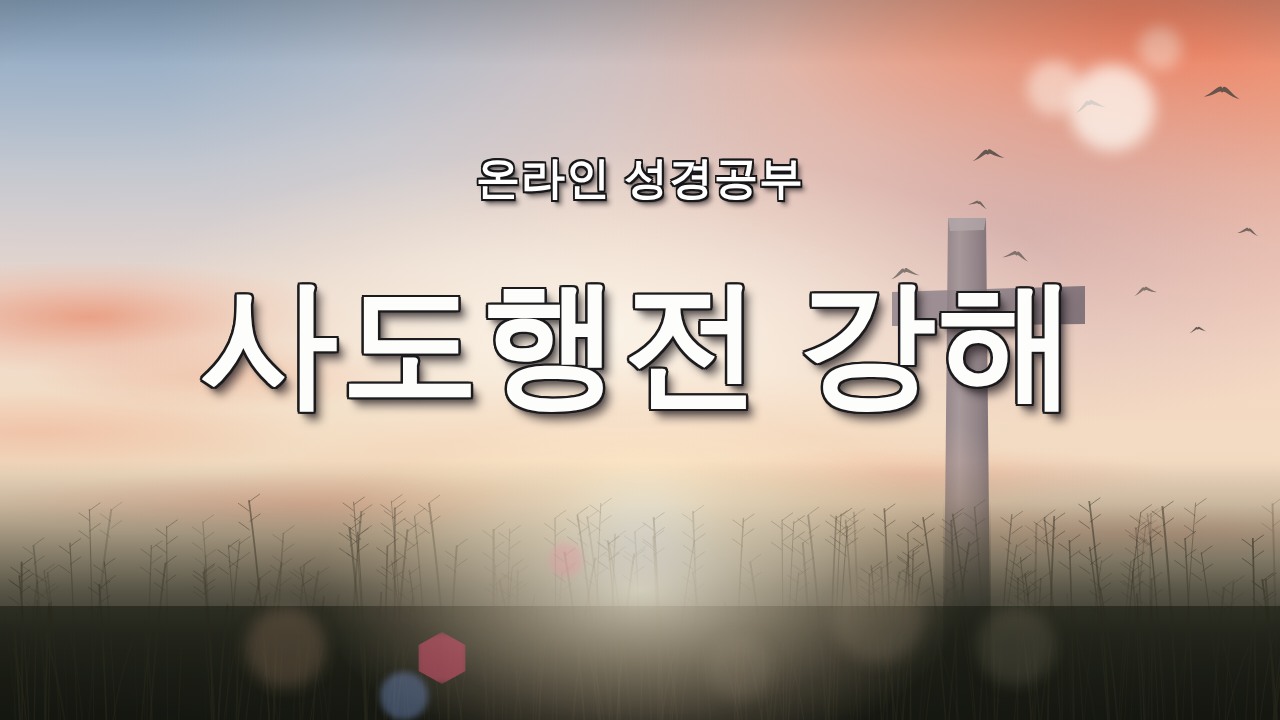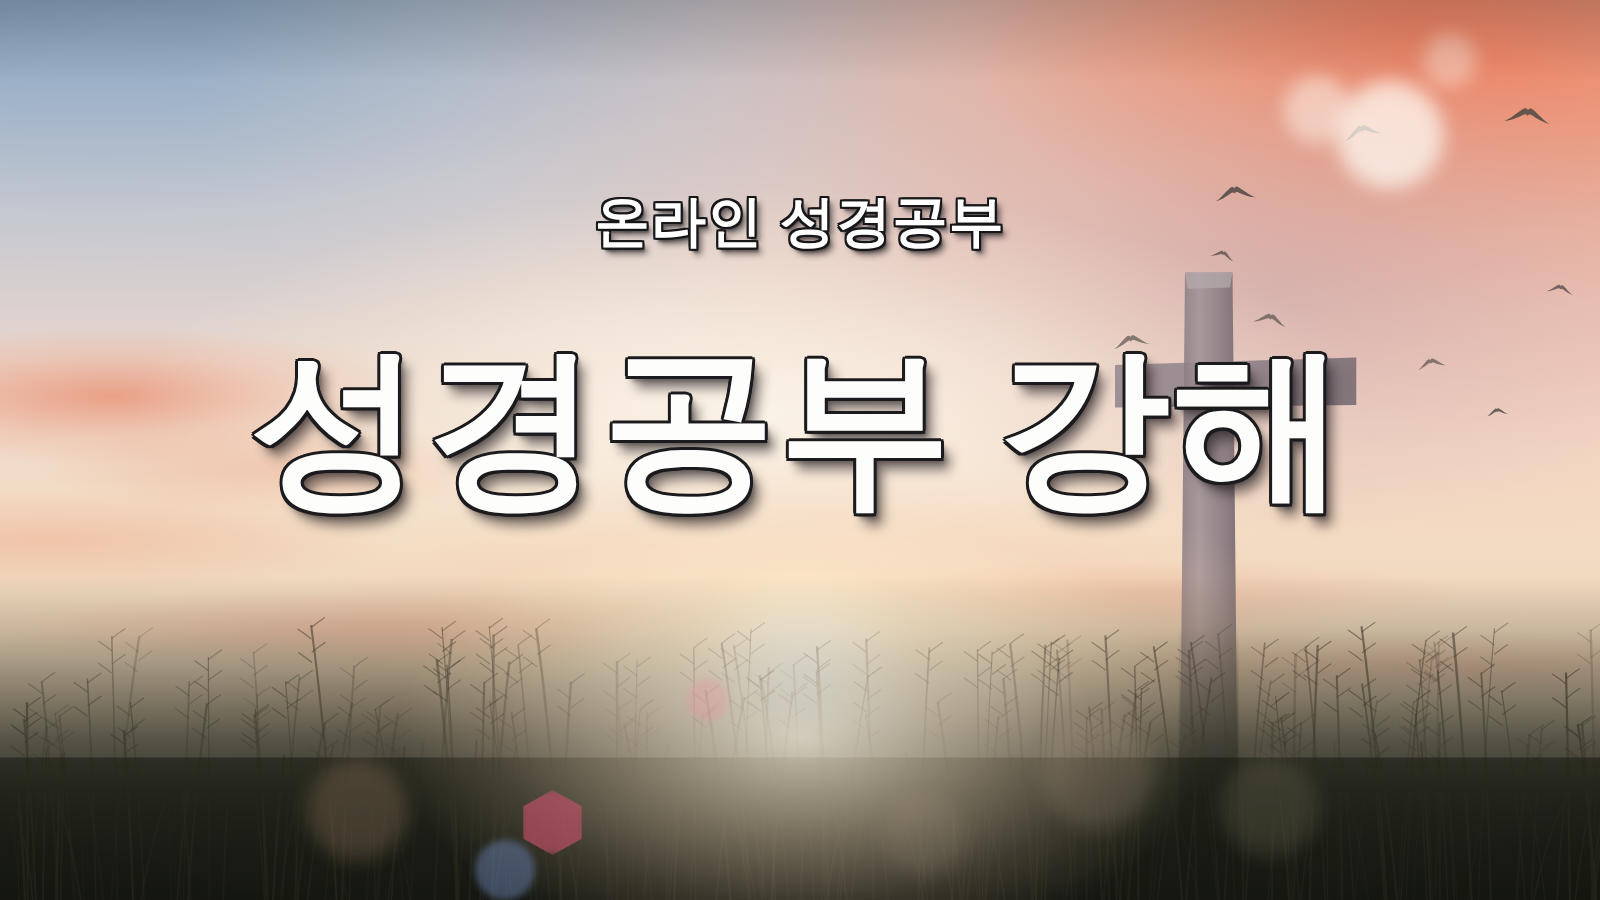--- a/index.html
+++ b/index.html
@@ -1042,16 +1042,16 @@
       <div class="bokeh" style="left: 705px; top: 633px; width: 70px; height: 70px; background: radial-gradient(circle, rgba(190, 172, 146, 0.13) 0%, rgba(190, 172, 146, 0.13) 56%, rgba(255, 255, 255, 0) 78%); filter: blur(7px);"></div>
       <div class="flare-hex" style="left: 416px; top: 632px; width: 52px; height: 52px; background: rgba(201, 83, 107, 0.62); filter: blur(3px);"></div>
       <div class="bokeh" style="left: 380px; top: 672px; width: 48px; height: 48px; background: rgba(109, 134, 184, 0.48); filter: blur(3px);"></div>
       <div class="bokeh" style="left: 549px; top: 543px; width: 34px; height: 34px; background: rgba(232, 146, 162, 0.34); filter: blur(3px);"></div>
     </div>
 
   <div class="layer" id="vignette"></div>
 
   <div id="text-block">
     <div id="subtitle">온라인 성경공부</div>
-    <div id="title"><span>성경공부</span><span class="gap"></span><span>강해</span></div>
+    <div id="title"><span>사도행전</span><span class="gap"></span><span>강해</span></div>
   </div>
 
 </div>
 
 </body></html>

